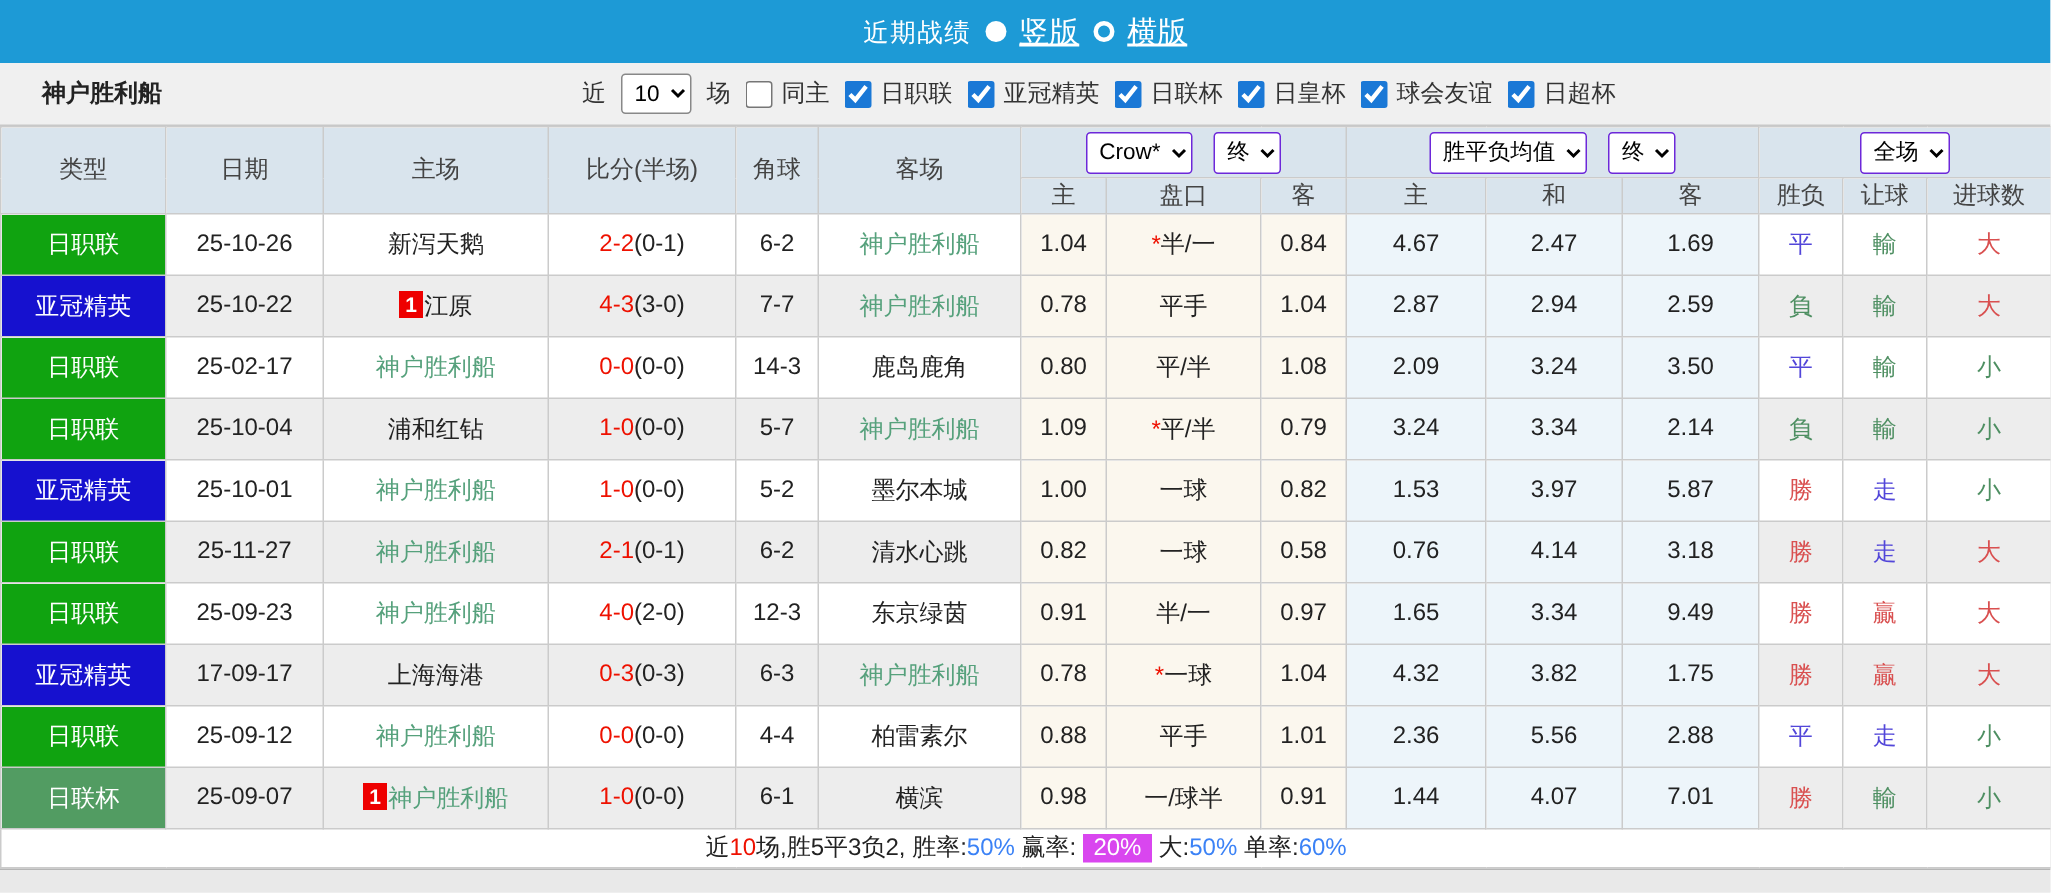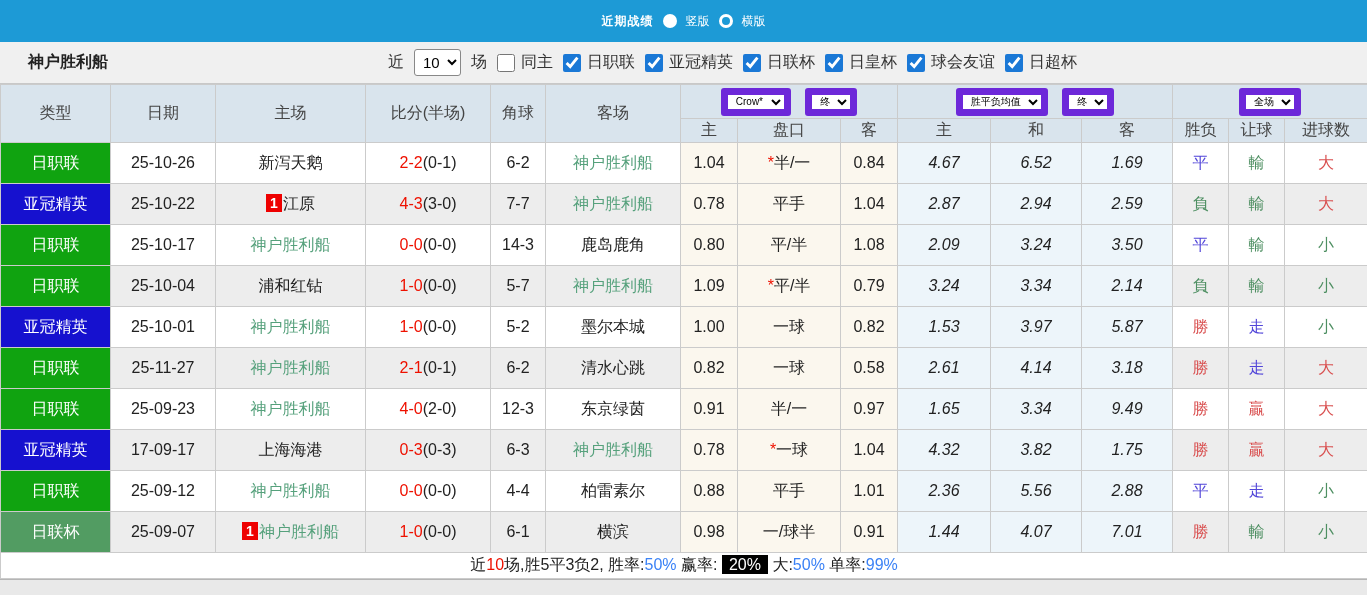--- a/index.html
+++ b/index.html
@@ -7,62 +7,62 @@
     width: 1367px; height: 595px;
     font-family: "Liberation Sans", sans-serif;
     background: #e9e9e9; overflow: hidden;
   }
   
   .topbar {
     height: 42px; background: #1d9ad6;
     display: flex; align-items: center; justify-content: center;
     color: #fff; gap: 9px;
   }
-  .topbar .title { font-weight: bold; font-size: 12px; letter-spacing: 1px; }
+  .topbar .title { font-weight: normal; font-size: 17px; letter-spacing: 1px; }
   .radio-dot { width: 14px; height: 14px; border-radius: 50%; background: #fff; display: inline-block; }
   .radio-ring { width: 14px; height: 14px; border-radius: 50%; border: 3px solid #fff; background: transparent; display: inline-block; }
-  .topbar .rlabel { font-size: 12px; }
+  .topbar .rlabel { font-size: 20px; text-decoration: underline; }
   
   .filterbar {
     height: 42px; background: #f0f0f0; border-bottom: 1px solid #c8c8c8;
     display: flex; align-items: center; font-size: 16px; color: #333;
   }
   .teamname { font-weight: bold; font-size: 16px; color: #222; margin-left: 28px; }
   .filters { margin-left: auto; margin-right: 290px; display: flex; align-items: center; gap: 4px; }
   .filters select { height: 27px; font-size: 15px; border: 1px solid #888; border-radius: 3px; background: #fff; padding: 0 4px; margin: 0 6px; }
   .filters input[type=checkbox] { width: 18px; height: 18px; accent-color: #1a78d6; margin: 0 2px 0 6px; vertical-align: middle; }
   
   table { border-collapse: collapse; table-layout: fixed; width: 1367px; font-size: 16px; background: #fff; }
   td, th { border: 1px solid #cbcbcb; text-align: center; vertical-align: middle; overflow: hidden; white-space: nowrap; }
   thead th { background: #d9e4ed; color: #444; font-weight: normal; }
   .hrow1 th { height: 34px; }
   .hrow2 th { height: 24px; }
-  thead select { height: 28px; font-size: 10px; border: 7px solid #6d28d9; border-radius: 3px; background: #fff; padding: 0 4px; margin: 0 5px; }
+  thead select { height: 28px; font-size: 15px; border: 1px solid #6d28d9; border-radius: 3px; background: #fff; padding: 0 4px; margin: 0 5px; }
   tbody td { height: 41px; color: #222; }
   tr.r-even td { background: #ededed; }
   tr.r-odd td { background: #fff; }
   td.t-green { background: #10a310 !important; color: #fff; }
   td.t-blue { background: #1611cf !important; color: #fff; }
   td.t-cup { background: #529c62 !important; color: #fff; }
   td.odds { background: #fbf7ee !important; }
-  td.avg { background: #edf5fa !important; font-style: italic; }
+  td.avg { background: #edf5fa !important; }
   .focus { color: #56a17c; }
   .score-red { color: #ee1100; }
   .star { color: #ee1100; }
   .c-red { color: #d95050; }
   .c-blue { color: #5246d9; }
   .c-green { color: #4e8f62; }
   .redbox {
     display: inline-block; background: #ee0000; color: #fff; font-weight: bold;
     font-size: 14px; line-height: 18px; padding: 0 4px; margin-right: 1px; vertical-align: 1px;
   }
   tfoot td { height: 26px; background: #fff; font-size: 16px; color: #222; }
   .sum-red { color: #ee1100; }
   .sum-blue { color: #3b82f6; }
-  .sum-green-bg { background: #000000; color: #fff; padding: 1px 7px; }
+  .sum-green-bg { background: #d946ef; color: #fff; padding: 1px 7px; }
   .bottomstrip { height: 17px; background: #e9e9e9; border-top: 1px solid #b5b5b5; }
 </style>
 </head>
 <body>
 
 <div class="topbar">
   <span class="title">近期战绩</span>
   <span class="radio-dot"></span>
   <span class="rlabel">竖版</span>
   <span class="radio-ring"></span>
@@ -147,21 +147,21 @@
       <td class="t-green">日职联</td>
       <td>25-10-26</td>
       <td>新泻天鹅</td>
       <td><span class="score-red">2-2</span><span>(0-1)</span></td>
       <td>6-2</td>
       <td class="focus">神户胜利船</td>
       <td class="odds">1.04</td>
       <td class="odds"><span class="star">*</span><span>半/一</span></td>
       <td class="odds">0.84</td>
       <td class="avg">4.67</td>
-      <td class="avg">6.52</td>
+      <td class="avg">2.47</td>
       <td class="avg">1.69</td>
       <td class="c-blue">平</td>
       <td class="c-green">輸</td>
       <td class="c-red">大</td>
     </tr>
     <tr class="r-even">
       <td class="t-blue">亚冠精英</td>
       <td>25-10-22</td>
       <td><span class="redbox">1</span><span>江原</span></td>
       <td><span class="score-red">4-3</span><span>(3-0)</span></td>
@@ -172,21 +172,21 @@
       <td class="odds">1.04</td>
       <td class="avg">2.87</td>
       <td class="avg">2.94</td>
       <td class="avg">2.59</td>
       <td class="c-green">負</td>
       <td class="c-green">輸</td>
       <td class="c-red">大</td>
     </tr>
     <tr class="r-odd">
       <td class="t-green">日职联</td>
-      <td>25-10-17</td>
+      <td>25-02-17</td>
       <td class="focus">神户胜利船</td>
       <td><span class="score-red">0-0</span><span>(0-0)</span></td>
       <td>14-3</td>
       <td>鹿岛鹿角</td>
       <td class="odds">0.80</td>
       <td class="odds"><span class="star"></span><span>平/半</span></td>
       <td class="odds">1.08</td>
       <td class="avg">2.09</td>
       <td class="avg">3.24</td>
       <td class="avg">3.50</td>
@@ -231,21 +231,21 @@
     <tr class="r-even">
       <td class="t-green">日职联</td>
       <td>25-11-27</td>
       <td class="focus">神户胜利船</td>
       <td><span class="score-red">2-1</span><span>(0-1)</span></td>
       <td>6-2</td>
       <td>清水心跳</td>
       <td class="odds">0.82</td>
       <td class="odds"><span class="star"></span><span>一球</span></td>
       <td class="odds">0.58</td>
-      <td class="avg">2.61</td>
+      <td class="avg">0.76</td>
       <td class="avg">4.14</td>
       <td class="avg">3.18</td>
       <td class="c-red">勝</td>
       <td class="c-blue">走</td>
       <td class="c-red">大</td>
     </tr>
     <tr class="r-odd">
       <td class="t-green">日职联</td>
       <td>25-09-23</td>
       <td class="focus">神户胜利船</td>
@@ -310,19 +310,19 @@
       <td class="avg">4.07</td>
       <td class="avg">7.01</td>
       <td class="c-red">勝</td>
       <td class="c-green">輸</td>
       <td class="c-green">小</td>
     </tr>
   </tbody>
   <tfoot>
     <tr>
       <td colspan="15">
-        <span>近</span><span class="sum-red">10</span><span>场,胜5平3负2, 胜率:</span><span class="sum-blue">50%</span><span> 赢率:</span> <span class="sum-green-bg">20%</span><span> 大:</span><span class="sum-blue">50%</span><span> 单率:</span><span class="sum-blue">99%</span>
+        <span>近</span><span class="sum-red">10</span><span>场,胜5平3负2, 胜率:</span><span class="sum-blue">50%</span><span> 赢率:</span> <span class="sum-green-bg">20%</span><span> 大:</span><span class="sum-blue">50%</span><span> 单率:</span><span class="sum-blue">60%</span>
       </td>
     </tr>
   </tfoot>
 </table>
 
 <div class="bottomstrip"></div>
 
 </body></html>

